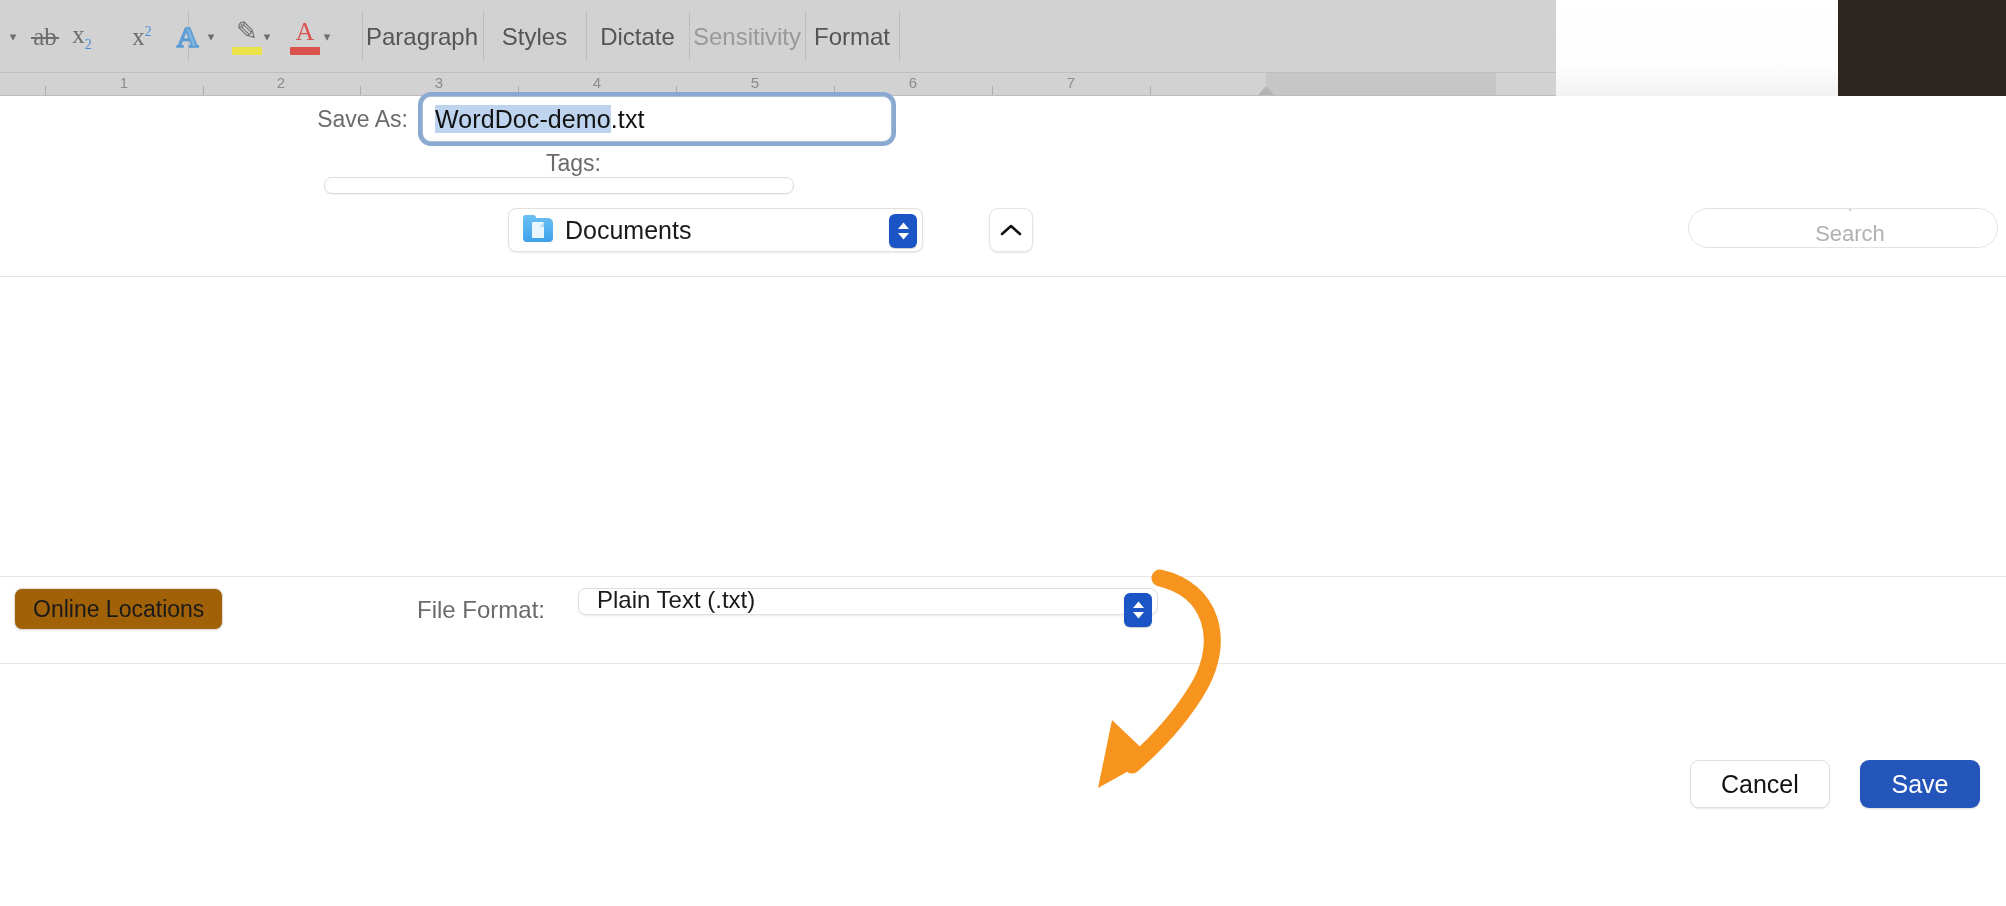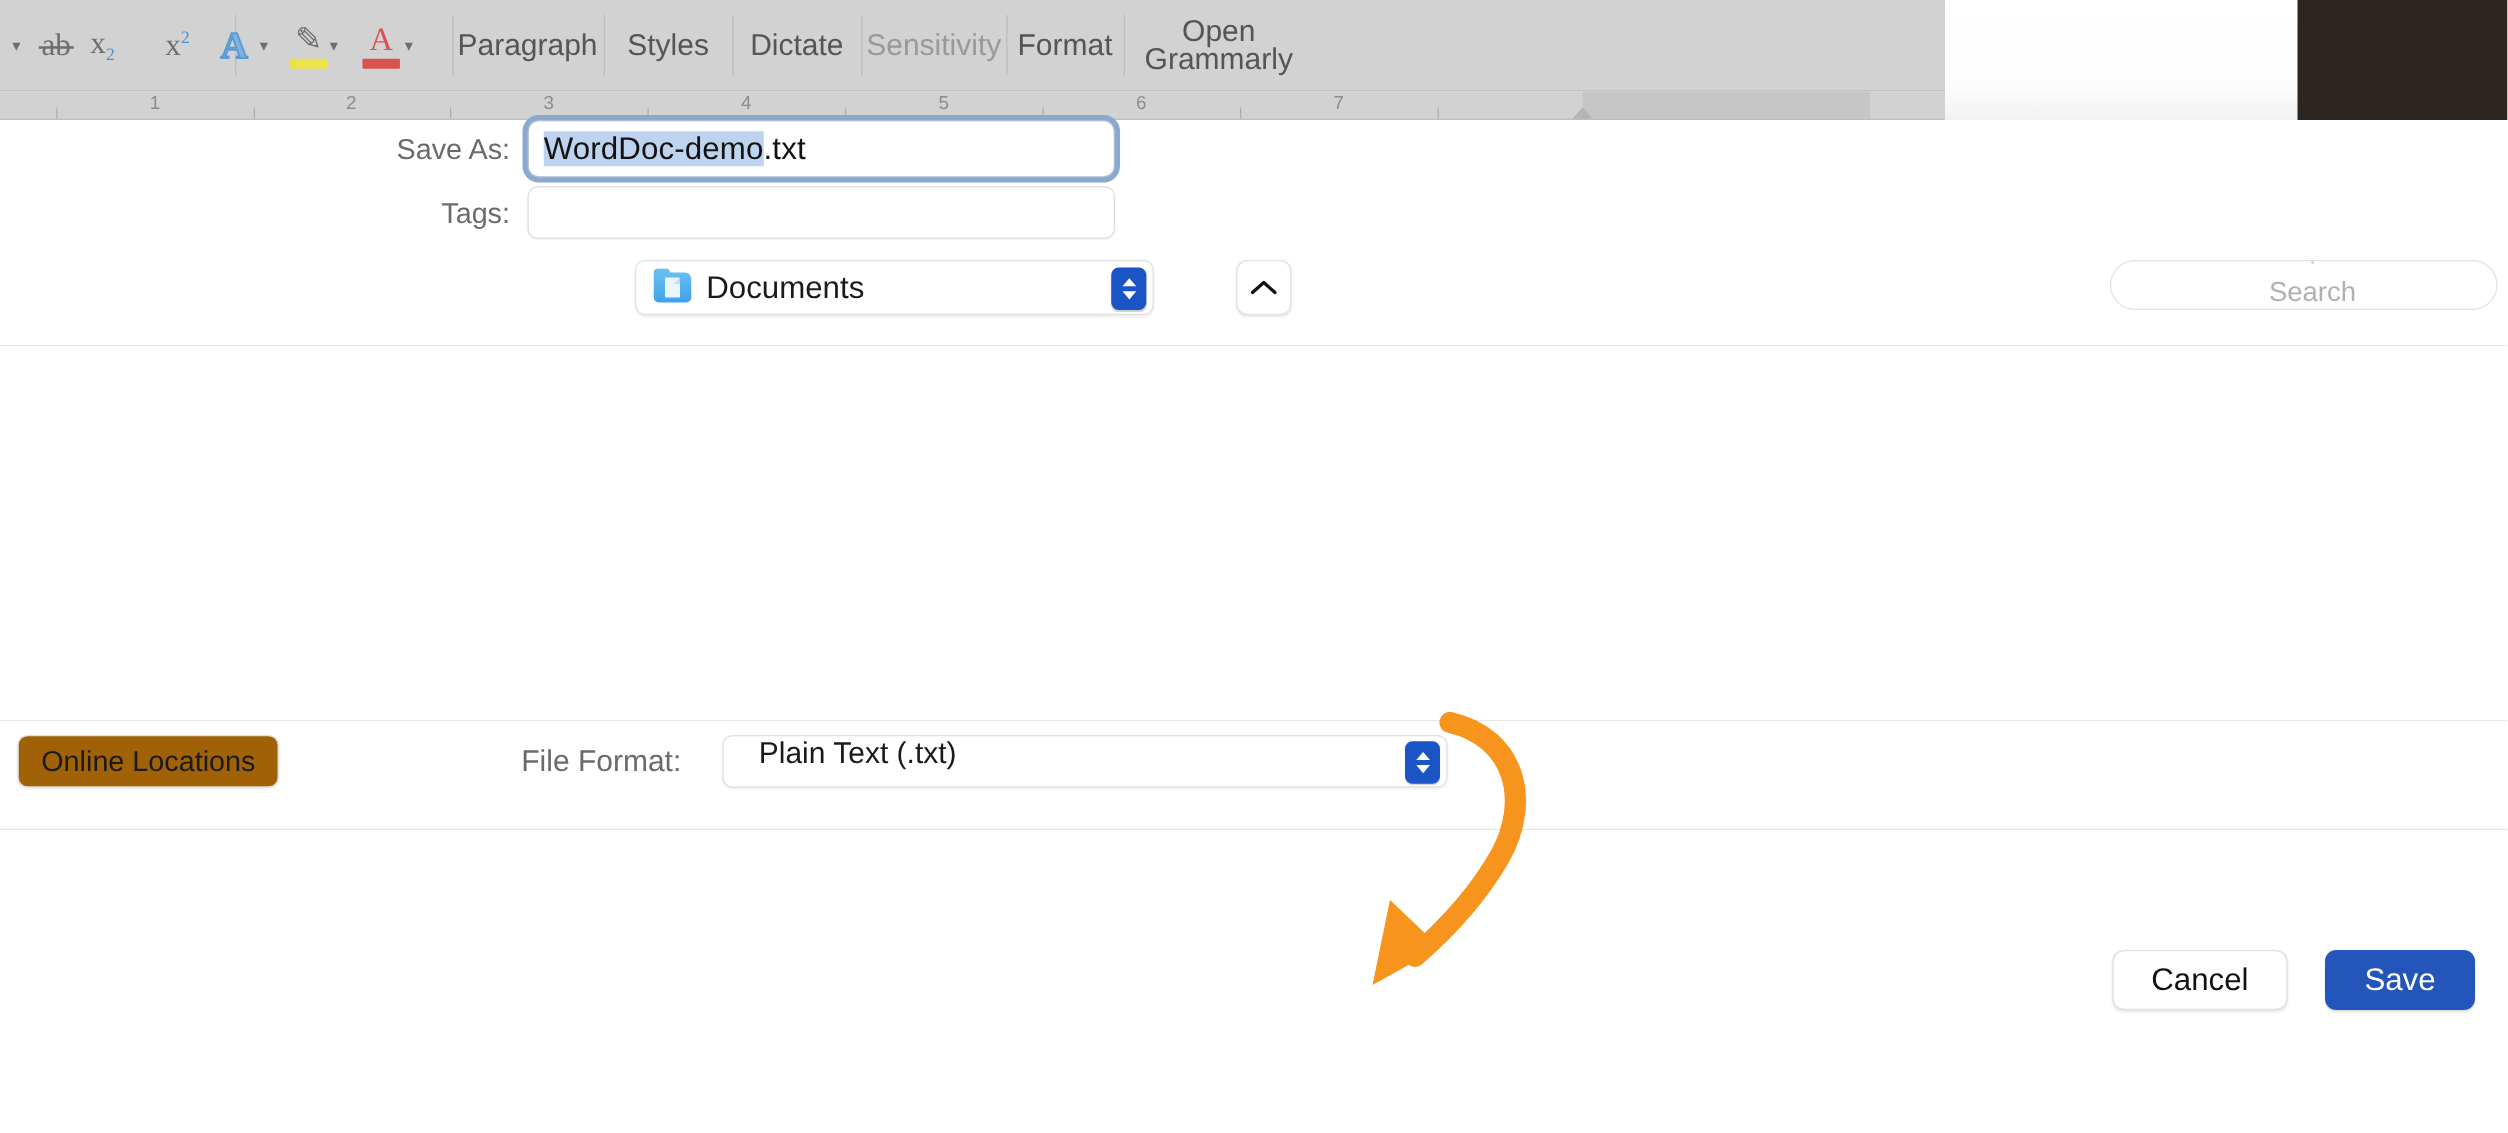--- a/index.html
+++ b/index.html
@@ -90,23 +90,23 @@
       background: #fff; border: 1px solid #e3e3e3; display: flex; align-items: center;
       padding-left: 14px; gap: 10px; flex-direction: column; }
   .search-ph { font-size: 22px; color: #b0b0b0; }
 
   .hr { position: absolute; left: 0; width: 2006px; height: 1px; background: #e6e6e6; }
 
   .pill-btn { height: 42px; border-radius: 8px; background: #a16207; border: 1px solid #e0e0e0;
       box-shadow: 0 1px 2px rgba(0,0,0,.09); display: flex; align-items: center;
       justify-content: center; padding: 0 18px; font-size: 23px; color: #1a1a1a; }
 
-  .format-popup { width: 580px; height: 42px; border-radius: 8px; background: #fff;
+  .format-popup { width: 580px; height: 27px; border-radius: 8px; background: #fff;
       border: 1px solid #e0e0e0; box-shadow: 0 1px 2px rgba(0,0,0,.08);
-      display: flex; align-items: flex-start; padding-left: 28px; position: relative; }
+      display: flex; align-items: flex-end; padding-left: 18px; position: relative; }
   .format-name { font-size: 24px; color: #1a1a1a; }
 
   .dlg-btn { height: 48px; border-radius: 9px; display: flex; align-items: center;
       justify-content: center; font-size: 25px; padding: 0 30px; }
   .dlg-btn.cancel { background: #fff; border: 1px solid #e0e0e0; color: #111;
       box-shadow: 0 1px 2px rgba(0,0,0,.1); }
   .dlg-btn.save { background: #2455ba; color: #fff; border: none; min-width: 120px;
       box-shadow: 0 1px 2px rgba(0,0,0,.15); }
 
   .arrow-anno { position: absolute; left: 1060px; top: 560px; width: 200px; height: 250px; pointer-events: none; }
@@ -183,23 +183,20 @@
       <div class="tb-item" style="left:690px;width:114px;">
         <span class="ribbon-label dim">Sensitivity</span>
       </div>
       <div class="tb-sep" style="left:805px;"></div>
 
       <div class="tb-item" style="left:806px;width:92px;">
         <span class="ribbon-label">Format</span>
       </div>
       <div class="tb-sep" style="left:899px;"></div>
 
-      <div class="tb-item" style="left:900px;width:150px;">
-        <span class="ribbon-label" style="white-space:pre-line;">Open Grammarly</span>
-      </div>
     </div>
 
     <div class="ruler">
       <div class="ruler-active" style="left:1266px;width:230px;"></div>
       <span class="ruler-num" style="left:124px;">1</span>
       <span class="ruler-num" style="left:281px;">2</span>
       <span class="ruler-num" style="left:439px;">3</span>
       <span class="ruler-num" style="left:597px;">4</span>
       <span class="ruler-num" style="left:755px;">5</span>
       <span class="ruler-num" style="left:913px;">6</span>
@@ -218,21 +215,21 @@
 
   <div class="sheet">
 
     <div class="field-row" style="left:310px; top:0px; height:46px;">
       <span class="field-label" style="width:98px;">Save As:</span>
       <div class="saveas-input" style="margin-left:14px;">
         <span class="saveas-text"><span class="sel">WordDoc-demo</span><span>.txt</span></span>
       </div>
     </div>
 
-    <div class="field-row" style="left:310px; top:54px; height:40px;">
+    <div class="field-row" style="left:310px; top:54px; height:40px;flex-direction:column;">
       <span class="field-label" style="width:98px;">Tags:</span>
       <input class="tags-input" style="margin-left: 14px;" placeholder="">
     </div>
 
     <div class="field-row" style="left:508px; top:112px; height:44px;gap:44px;">
       <div class="loc-popup">
         <span class="folder-ico">
           <span class="tab"></span>
             <span class="back"></span>
             <span class="page"></span>

